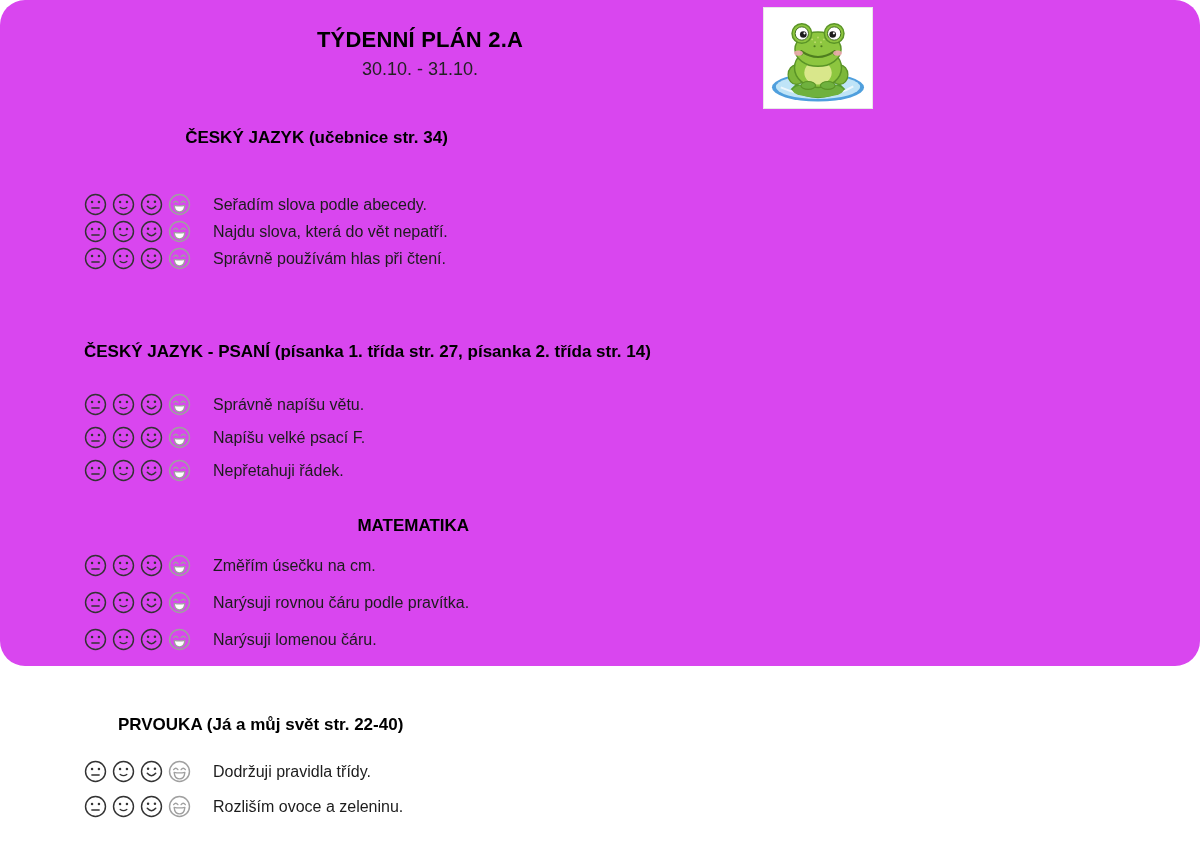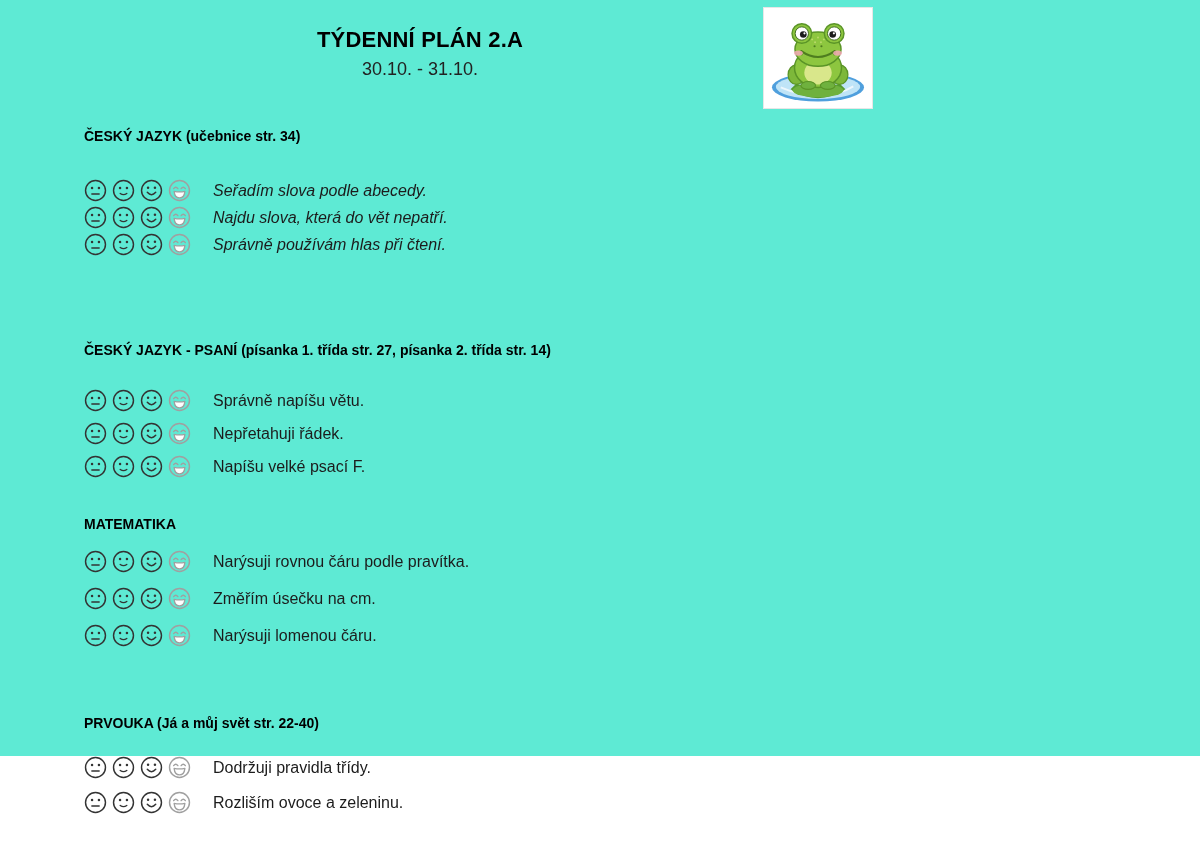--- a/index.html
+++ b/index.html
@@ -1,34 +1,34 @@
 <!DOCTYPE html>
 <html style="--face-color: #333333; --grin-color: #a0a0a0;"><head>
 <meta charset="utf-8">
 <style>
   * { margin:0; padding:0; box-sizing:border-box; }
   html,body { width:1200px; height:861px; background:#ffffff; overflow:hidden;
               font-family:"Liberation Sans", sans-serif; }
-  .page { position:relative; width:1200px; height:756px; background:#5eead4; }
+  .page { position:relative; width:1200px; height:666px; background:#d946ef;border-radius:25px; }
 
   
   .title-block { position:absolute; top:27px; left:0; width:840px; text-align:center; }
   .doc-title { font-size:22px; font-weight:bold; color:#000; letter-spacing:.2px; }
   .doc-date  { font-size:18px; color:#222; margin-top:6px; }
 
   .frog-box { position:absolute; left:763px; top:7px; width:110px; height:102px;
               border:1px solid #e7e7e7; background:#fff;
               display:flex; align-items:center; justify-content:center; }
 
   
   .subject { position:absolute; left:84px; }
   .subject.s1 { top:128px; } .subject.s2 { top:342px; }
   .subject.s3 { top:516px; } .subject.s4 { top:715px; }
-  .heading { font-size:14px; font-weight:bold; color:#000; white-space:nowrap; }
-  .s1 .rows { margin-top:35px;font-style:italic; } .s2 .rows { margin-top:31px; }
+  .heading { font-size:17px; font-weight:bold; color:#000; white-space:nowrap;text-align:right; }
+  .s1 .rows { margin-top:45px; } .s2 .rows { margin-top:31px; }
   .s3 .rows { margin-top:18px; } .s4 .rows { margin-top:25px; }
   .row { display:flex; align-items:center; }
   .s1 .row { margin-bottom:4px; }  .s2 .row { margin-bottom:10px; }
   .s3 .row { margin-bottom:14px; } .s4 .row { margin-bottom:12px; }
 
   .faces { display:flex; }
   .face { width:23px; height:23px; margin-right:5px; display:block; }
   .face.dark { color:var(--face-color, #333); }
   .face.gray { color:var(--grin-color, #a0a0a0); }
   .face .o  { fill:none; stroke:currentColor; stroke-width:1.5; stroke-linecap:round; }
@@ -243,51 +243,51 @@
         <circle class="f" cx="15.6" cy="9.2" r="1.3"></circle>
         <path class="o" d="M7.6 13.9 Q12 18.8 16.4 13.9"></path>
       </svg>
       <svg class="face gray" viewBox="0 0 24 24">
         <circle class="o" cx="12" cy="12" r="10.4"></circle>
         <path class="o" d="M5.9 10 Q8.1 7.3 10.3 10"></path>
         <path class="o" d="M13.7 10 Q15.9 7.3 18.1 10"></path>
         <path class="om" d="M6.4 12.9 Q12 14.1 17.6 12.9 Q17 19.7 12 19.7 Q7 19.7 6.4 12.9 Z"></path>
       </svg>
     </span>
+    <span class="goal-text">Napíšu velké psací F.</span>
+  </div>
+
+  <div class="row">
+    <span class="faces">
+      <svg class="face dark" viewBox="0 0 24 24">
+        <circle class="o" cx="12" cy="12" r="10.4"></circle>
+        <circle class="f" cx="8.4" cy="9.4" r="1.3"></circle>
+        <circle class="f" cx="15.6" cy="9.4" r="1.3"></circle>
+        <path class="o" d="M8.2 15.7 H15.8"></path>
+      </svg>
+      <svg class="face dark" viewBox="0 0 24 24">
+        <circle class="o" cx="12" cy="12" r="10.4"></circle>
+        <circle class="f" cx="8.4" cy="9.4" r="1.3"></circle>
+        <circle class="f" cx="15.6" cy="9.4" r="1.3"></circle>
+        <path class="o" d="M8.6 15.1 Q12 17.5 15.4 15.1"></path>
+      </svg>
+      <svg class="face dark" viewBox="0 0 24 24">
+        <circle class="o" cx="12" cy="12" r="10.4"></circle>
+        <circle class="f" cx="8.4" cy="9.2" r="1.3"></circle>
+        <circle class="f" cx="15.6" cy="9.2" r="1.3"></circle>
+        <path class="o" d="M7.6 13.9 Q12 18.8 16.4 13.9"></path>
+      </svg>
+      <svg class="face gray" viewBox="0 0 24 24">
+        <circle class="o" cx="12" cy="12" r="10.4"></circle>
+        <path class="o" d="M5.9 10 Q8.1 7.3 10.3 10"></path>
+        <path class="o" d="M13.7 10 Q15.9 7.3 18.1 10"></path>
+        <path class="om" d="M6.4 12.9 Q12 14.1 17.6 12.9 Q17 19.7 12 19.7 Q7 19.7 6.4 12.9 Z"></path>
+      </svg>
+    </span>
     <span class="goal-text">Nepřetahuji řádek.</span>
-  </div>
-
-  <div class="row">
-    <span class="faces">
-      <svg class="face dark" viewBox="0 0 24 24">
-        <circle class="o" cx="12" cy="12" r="10.4"></circle>
-        <circle class="f" cx="8.4" cy="9.4" r="1.3"></circle>
-        <circle class="f" cx="15.6" cy="9.4" r="1.3"></circle>
-        <path class="o" d="M8.2 15.7 H15.8"></path>
-      </svg>
-      <svg class="face dark" viewBox="0 0 24 24">
-        <circle class="o" cx="12" cy="12" r="10.4"></circle>
-        <circle class="f" cx="8.4" cy="9.4" r="1.3"></circle>
-        <circle class="f" cx="15.6" cy="9.4" r="1.3"></circle>
-        <path class="o" d="M8.6 15.1 Q12 17.5 15.4 15.1"></path>
-      </svg>
-      <svg class="face dark" viewBox="0 0 24 24">
-        <circle class="o" cx="12" cy="12" r="10.4"></circle>
-        <circle class="f" cx="8.4" cy="9.2" r="1.3"></circle>
-        <circle class="f" cx="15.6" cy="9.2" r="1.3"></circle>
-        <path class="o" d="M7.6 13.9 Q12 18.8 16.4 13.9"></path>
-      </svg>
-      <svg class="face gray" viewBox="0 0 24 24">
-        <circle class="o" cx="12" cy="12" r="10.4"></circle>
-        <path class="o" d="M5.9 10 Q8.1 7.3 10.3 10"></path>
-        <path class="o" d="M13.7 10 Q15.9 7.3 18.1 10"></path>
-        <path class="om" d="M6.4 12.9 Q12 14.1 17.6 12.9 Q17 19.7 12 19.7 Q7 19.7 6.4 12.9 Z"></path>
-      </svg>
-    </span>
-    <span class="goal-text">Napíšu velké psací F.</span>
   </div>
 </div>
   </section>
 
   <section class="subject s3">
     <h2 class="heading">MATEMATIKA</h2>
     <div class="rows">
   <div class="row">
     <span class="faces">
       <svg class="face dark" viewBox="0 0 24 24">
@@ -308,51 +308,51 @@
         <circle class="f" cx="15.6" cy="9.2" r="1.3"></circle>
         <path class="o" d="M7.6 13.9 Q12 18.8 16.4 13.9"></path>
       </svg>
       <svg class="face gray" viewBox="0 0 24 24">
         <circle class="o" cx="12" cy="12" r="10.4"></circle>
         <path class="o" d="M5.9 10 Q8.1 7.3 10.3 10"></path>
         <path class="o" d="M13.7 10 Q15.9 7.3 18.1 10"></path>
         <path class="om" d="M6.4 12.9 Q12 14.1 17.6 12.9 Q17 19.7 12 19.7 Q7 19.7 6.4 12.9 Z"></path>
       </svg>
     </span>
+    <span class="goal-text">Změřím úsečku na cm.</span>
+  </div>
+
+  <div class="row">
+    <span class="faces">
+      <svg class="face dark" viewBox="0 0 24 24">
+        <circle class="o" cx="12" cy="12" r="10.4"></circle>
+        <circle class="f" cx="8.4" cy="9.4" r="1.3"></circle>
+        <circle class="f" cx="15.6" cy="9.4" r="1.3"></circle>
+        <path class="o" d="M8.2 15.7 H15.8"></path>
+      </svg>
+      <svg class="face dark" viewBox="0 0 24 24">
+        <circle class="o" cx="12" cy="12" r="10.4"></circle>
+        <circle class="f" cx="8.4" cy="9.4" r="1.3"></circle>
+        <circle class="f" cx="15.6" cy="9.4" r="1.3"></circle>
+        <path class="o" d="M8.6 15.1 Q12 17.5 15.4 15.1"></path>
+      </svg>
+      <svg class="face dark" viewBox="0 0 24 24">
+        <circle class="o" cx="12" cy="12" r="10.4"></circle>
+        <circle class="f" cx="8.4" cy="9.2" r="1.3"></circle>
+        <circle class="f" cx="15.6" cy="9.2" r="1.3"></circle>
+        <path class="o" d="M7.6 13.9 Q12 18.8 16.4 13.9"></path>
+      </svg>
+      <svg class="face gray" viewBox="0 0 24 24">
+        <circle class="o" cx="12" cy="12" r="10.4"></circle>
+        <path class="o" d="M5.9 10 Q8.1 7.3 10.3 10"></path>
+        <path class="o" d="M13.7 10 Q15.9 7.3 18.1 10"></path>
+        <path class="om" d="M6.4 12.9 Q12 14.1 17.6 12.9 Q17 19.7 12 19.7 Q7 19.7 6.4 12.9 Z"></path>
+      </svg>
+    </span>
     <span class="goal-text">Narýsuji rovnou čáru podle pravítka.</span>
-  </div>
-
-  <div class="row">
-    <span class="faces">
-      <svg class="face dark" viewBox="0 0 24 24">
-        <circle class="o" cx="12" cy="12" r="10.4"></circle>
-        <circle class="f" cx="8.4" cy="9.4" r="1.3"></circle>
-        <circle class="f" cx="15.6" cy="9.4" r="1.3"></circle>
-        <path class="o" d="M8.2 15.7 H15.8"></path>
-      </svg>
-      <svg class="face dark" viewBox="0 0 24 24">
-        <circle class="o" cx="12" cy="12" r="10.4"></circle>
-        <circle class="f" cx="8.4" cy="9.4" r="1.3"></circle>
-        <circle class="f" cx="15.6" cy="9.4" r="1.3"></circle>
-        <path class="o" d="M8.6 15.1 Q12 17.5 15.4 15.1"></path>
-      </svg>
-      <svg class="face dark" viewBox="0 0 24 24">
-        <circle class="o" cx="12" cy="12" r="10.4"></circle>
-        <circle class="f" cx="8.4" cy="9.2" r="1.3"></circle>
-        <circle class="f" cx="15.6" cy="9.2" r="1.3"></circle>
-        <path class="o" d="M7.6 13.9 Q12 18.8 16.4 13.9"></path>
-      </svg>
-      <svg class="face gray" viewBox="0 0 24 24">
-        <circle class="o" cx="12" cy="12" r="10.4"></circle>
-        <path class="o" d="M5.9 10 Q8.1 7.3 10.3 10"></path>
-        <path class="o" d="M13.7 10 Q15.9 7.3 18.1 10"></path>
-        <path class="om" d="M6.4 12.9 Q12 14.1 17.6 12.9 Q17 19.7 12 19.7 Q7 19.7 6.4 12.9 Z"></path>
-      </svg>
-    </span>
-    <span class="goal-text">Změřím úsečku na cm.</span>
   </div>
 
   <div class="row">
     <span class="faces">
       <svg class="face dark" viewBox="0 0 24 24">
         <circle class="o" cx="12" cy="12" r="10.4"></circle>
         <circle class="f" cx="8.4" cy="9.4" r="1.3"></circle>
         <circle class="f" cx="15.6" cy="9.4" r="1.3"></circle>
         <path class="o" d="M8.2 15.7 H15.8"></path>
       </svg>

